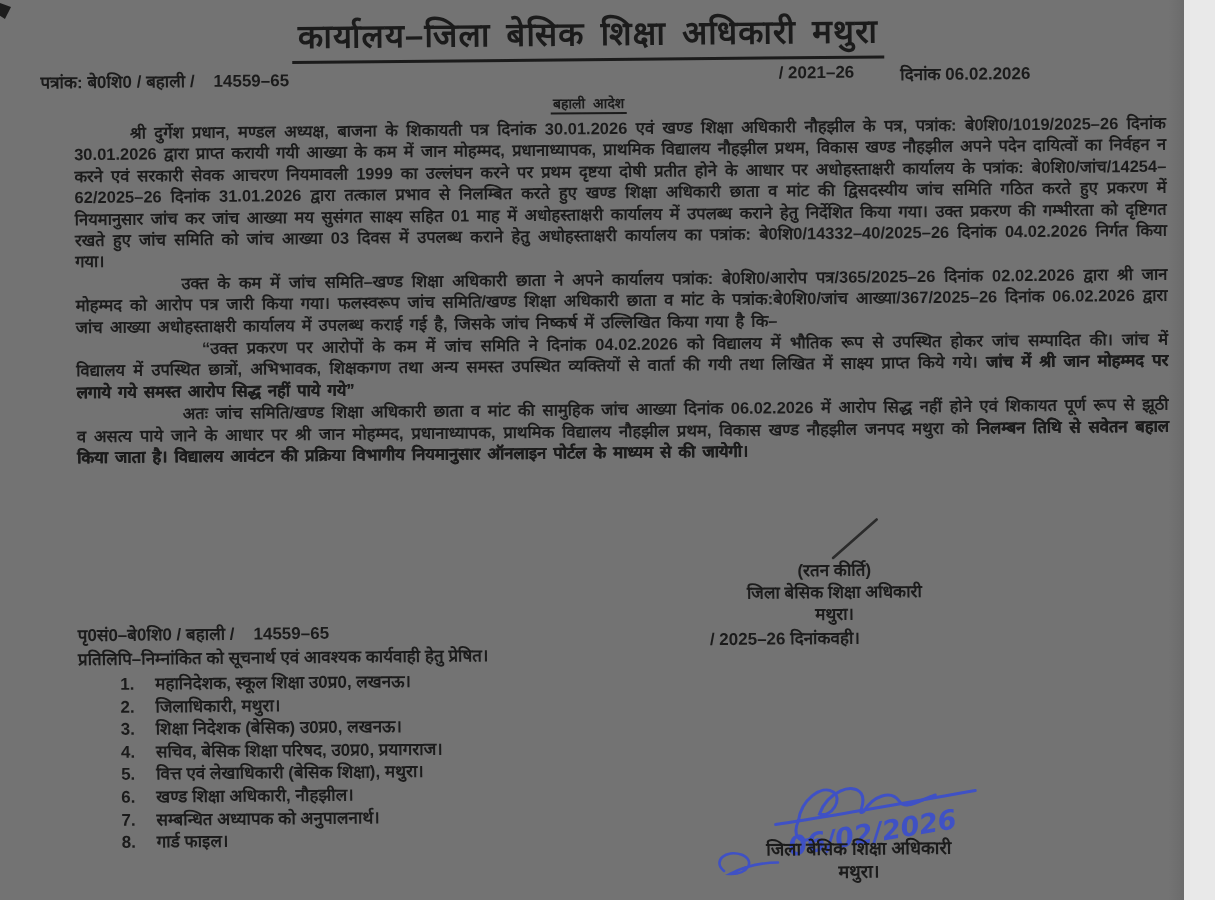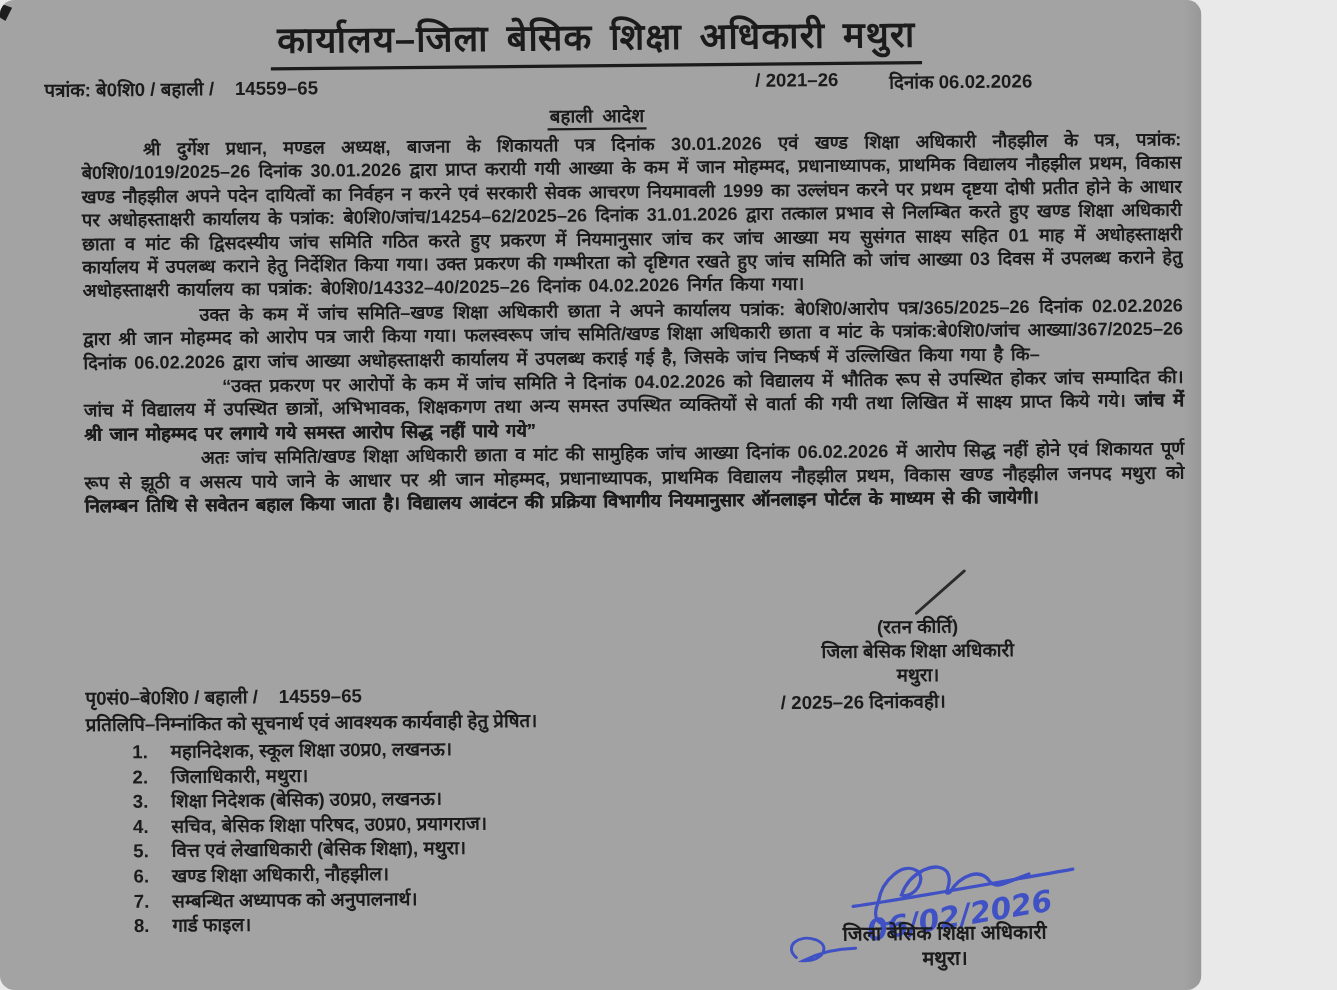--- a/index.html
+++ b/index.html
@@ -1,23 +1,22 @@
 <!DOCTYPE html>
 <html><head>
 <meta charset="utf-8">
 <style>
   html,body{margin:0;padding:0;background:#e9e9e9;}
   .page{
     position:relative;
-    width:1092px;height:900px;
-    background:#a3a3a3;
+    width:1184px;height:900px;
+    background:#737373;
     overflow:hidden;
     font-family:"Liberation Sans","DejaVu Sans",sans-serif;
     color:#1b1b1b;
-    border-radius:13px;
   }
   .page::after{
     content:'';position:absolute;right:0;top:0;bottom:0;width:16px;
     background:linear-gradient(to right,rgba(0,0,0,0),rgba(0,0,0,0.07));
     pointer-events:none;
   }
   .corner-speck{
     position:absolute;left:0;top:3px;width:11px;height:16px;background:#1d1d1d;
     clip-path:polygon(0 0,100% 25%,45% 100%,0 80%);
   }
@@ -37,21 +36,21 @@
   .ref-row{
     display:flex;justify-content:space-between;align-items:flex-start;
     padding:4px 150px 0 44px;font-size:17px;font-weight:600;
   }
   .ref-row span{white-space:pre;}
   .ref-right{display:flex;gap:46px;}
   .subject{
     text-align:center;margin-top:5px;
   }
   .subject span{
-    font-size:17px;font-weight:800;border-bottom:2px solid #1b1b1b;
+    font-size:14px;font-weight:800;border-bottom:2px solid #1b1b1b;
     padding:0 2px 1px 2px;word-spacing:4px;
   }
   
   .doc-body{
     padding:6px 15px 0 77px;
     font-size:16.5px;line-height:21.4px;
     text-align:justify;word-spacing:2.5px;
     font-weight:600;
   }
   .doc-body p{margin:0 0 1px 0;}

